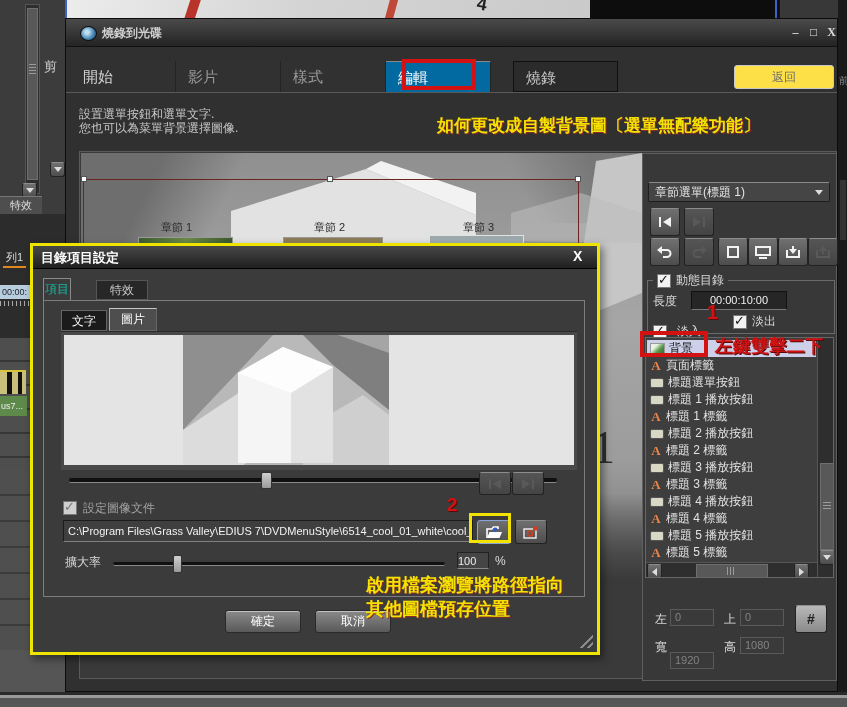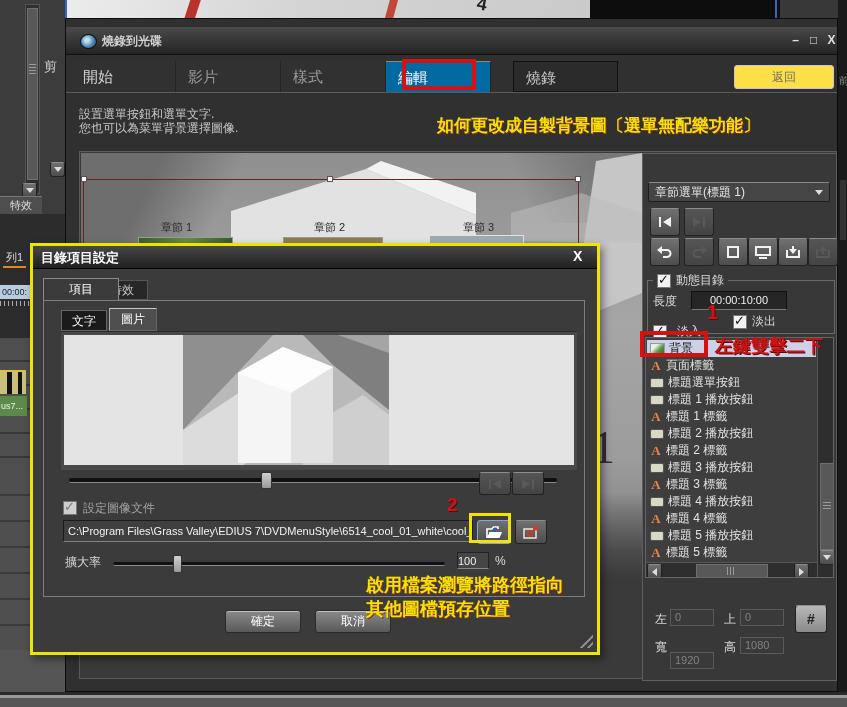--- a/index.html
+++ b/index.html
@@ -13,21 +13,21 @@
   .bg-right{left:838px;top:0;width:9px;height:707px;background:#1a1a1a;color:#8a8a8a;font-size:10px;}
   .bg-bottom{left:0;top:692px;width:847px;height:15px;background:#565656;}
   .scrtrack{background:#2e2e2e;border:1px solid #555;}
   .scrthumb{background:#585858;border:1px solid #6f6f6f;}
   .grip3{background:repeating-linear-gradient(#9a9a9a 0 1px,transparent 1px 3px);}
   .minitab{background:#4e4e4e;color:#ddd;font-size:11px;line-height:17px;text-align:center;border-top:1px solid #777;}
   .track-rows{background:repeating-linear-gradient(#4e4e4e 0 22px,#363636 22px 24px);}
   .track-rows2{background:repeating-linear-gradient(#4f4f4f 0 24px,#3b3b3b 24px 26px);}
   
   .win{left:65px;top:18px;width:773px;height:674px;background:#303030;border:1px solid #0c0c0c;box-sizing:border-box;z-index:1;}
-  .titlebar{left:0;top:8px;width:771px;height:27px;background:linear-gradient(#4a4a4a,#242424);border-bottom:1px solid #111;}
+  .titlebar{left:0;top:0;width:771px;height:27px;background:linear-gradient(#4a4a4a,#242424);border-bottom:1px solid #111;font-family:Liberation Serif, serif;}
   .title-text{left:36px;top:6px;color:#cfcfcf;font-size:12px;font-weight:bold;}
   .winbtn{top:6px;width:15px;height:15px;color:#ddd;font-size:12px;font-weight:bold;text-align:center;line-height:15px;}
   .tab{top:42px;width:105px;height:31px;background:#313131;color:#9a9a9a;font-size:15px;line-height:31px;padding-left:12px;box-sizing:border-box;border-right:1px solid #242424;}
   .tab.active{background:#0369a1;color:#fff;border-top:1px solid #888;}
   .tab.boxed{background:#2b2b2b;border:1px solid #101010;color:#c4c4c4;}
   .backbtn{left:668px;top:46px;width:98px;height:22px;background:#fde047;border:1px solid #c9c9c9;border-radius:3px;color:#6e6e6e;font-size:12px;text-align:center;line-height:22px;}
   .desc{color:#c8c8c8;font-size:12px;}
   .content-frame{left:13px;top:132px;width:758px;height:528px;background:#3a3a3a;border:1px solid #5a5a5a;box-sizing:border-box;}
   
   .pv{left:15px;top:134px;width:561px;height:426px;overflow:hidden;background:linear-gradient(#8f8f8f,#a6a6a6 40%,#9c9c9c 72%,#757575);}
@@ -345,21 +345,21 @@
       <span class="abs lbl" style="left:81px;top:485px;">高</span>
       <div class="abs posfield" style="left:97px;top:483px;width:44px;height:17px;">1080</div>
     </div>
   </div>
 
   <div class="abs dlg">
     <div class="abs dlg-title">
       <span class="abs" style="left:8px;top:3px;color:#fff;font-size:13px;font-weight:bold;">目錄項目設定</span>
       <span class="abs" style="left:540px;top:2px;color:#fff;font-size:14px;font-weight:bold;">X</span>
     </div>
-    <div class="abs dtab" style="left:10px;top:32px;width:76px;background:#3b3b3b;border:1px solid #8a8a8a;border-bottom:none;color:#ffffff;z-index:2;">項目</div>
+    <div class="abs dtab" style="left:10px;top:32px;width:28px;background:#3b3b3b;border:1px solid #8a8a8a;border-bottom:none;color:#14b8a6;z-index:2;">項目</div>
     <div class="abs dtab" style="left:63px;top:34px;width:52px;height:20px;line-height:19px;background:#272727;border:1px solid #555;color:#c8c8c8;">特效</div>
     <div class="abs grpbox" style="left:10px;top:54px;width:540px;height:295px;border-color:#7d7d7d;"></div>
 
     <div class="abs dtab" style="left:28px;top:64px;width:46px;height:21px;line-height:20px;background:#1b1b1b;border:1px solid #666;color:#fafafa;">文字</div>
     <div class="abs dtab" style="left:76px;top:62px;width:48px;height:23px;background:#4e4e4e;border:1px solid #666;border-top-color:#c8c8c8;border-left-color:#aaa;color:#fff;z-index:2;">圖片</div>
 
     
     <div class="abs" style="left:28px;top:85px;width:516px;height:138px;background:#494949;border-top:1px solid #2a2a2a;">
       <div class="abs" style="left:3px;top:3px;width:510px;height:130px;background:#e4e4e4;overflow:hidden;">
         <svg class="abs" style="left:119px;top:0;" width="206" height="130">

